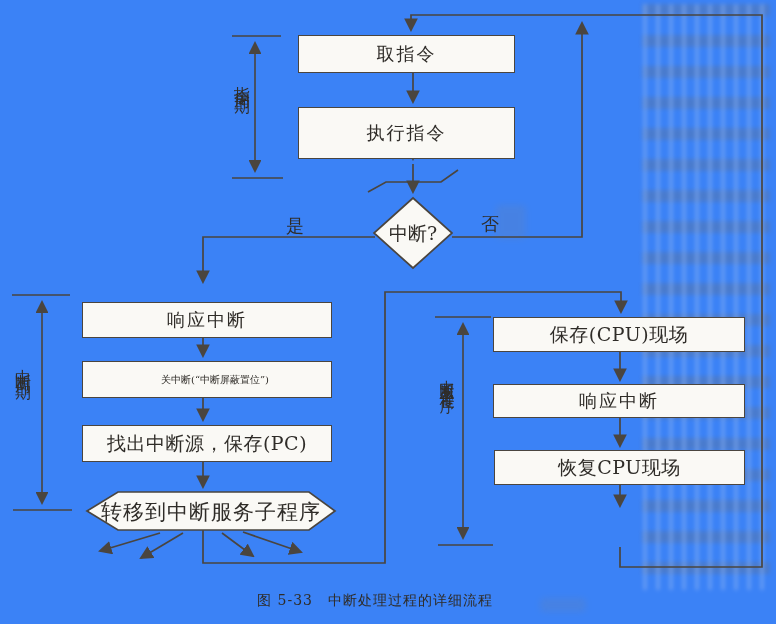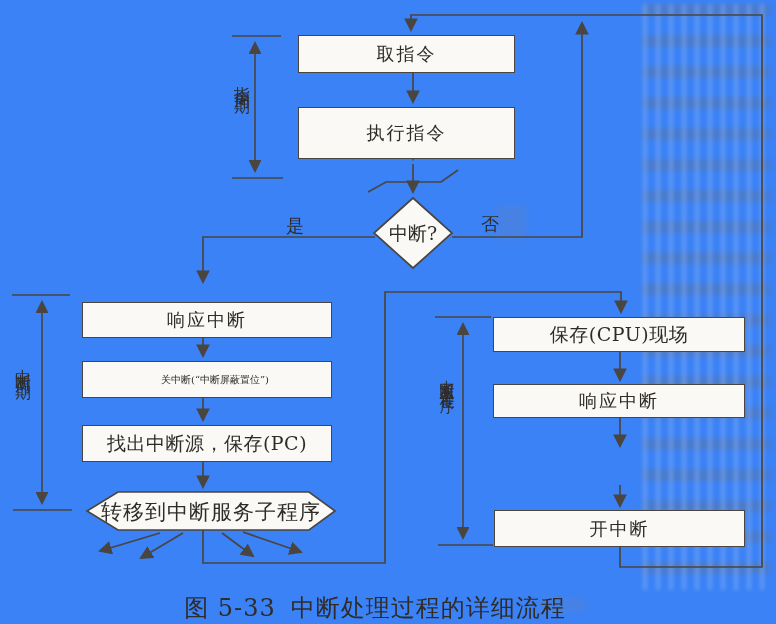--- a/index.html
+++ b/index.html
@@ -30,21 +30,21 @@
   .shape-label { position:absolute; display:flex; align-items:center; justify-content:center;
                  color:#2f2c28; white-space:nowrap; }
 
   .branch { position:absolute; font-size:18px; color:#2f2c28; }
 
   .vlabel { position:absolute; writing-mode:vertical-rl; text-orientation:upright;
             color:#2f2c28; white-space:nowrap; display:flex; align-items:center; }
 
   .caption { position:absolute; left:160px; top:592px; width:430px;
              display:flex; justify-content:center; gap:15px;
-             font-size:24px; color:#2f2c28; letter-spacing:1px; }
+             font-size:14px; color:#2f2c28; letter-spacing:1px; }
 </style>
 </head>
 <body>
 
 <div id="stage">
 
   <div class="bleed-col"></div>
   <div class="smudge" style="left:496px; top:205px; width:30px; height:34px;"></div>
   <div class="smudge" style="left:540px; top:598px; width:46px; height:14px;"></div>
 
@@ -106,21 +106,21 @@
 
   <div class="box" style="left:298px; top:35px;  width:217px; height:38px;">取指令</div>
   <div class="box" style="left:298px; top:107px; width:217px; height:52px;">执行指令</div>
 
   <div class="box" style="left:82px; top:287px; width:250px; height:36px;margin-top:15px;">响应中断</div>
   <div class="box tight" style="left:82px; top:361px; width:250px; height:37px;">关中断(“中断屏蔽置位”)</div>
   <div class="box mid" style="left:82px; top:425px; width:250px; height:37px;">找出中断源，保存(PC)</div>
 
   <div class="box mid" style="left:493px; top:317px; width:252px; height:35px;">保存(CPU)现场</div>
   <div class="box" style="left:493px; top:384px; width:252px; height:34px;">响应中断</div>
-  <div class="box" style="left:494px; top:510px; width:251px; height:37px;">开中断</div>
+  <div class="box mid" style="left:494px; top:450px; width:251px; height:35px;">恢复CPU现场</div>
 
   <div class="shape-label" style="left:374px; top:221px; width:78px; height:25px; font-size:19px;">中断?</div>
   <div class="shape-label" style="left:88px; top:498px; width:246px; height:27px; font-size:21px; letter-spacing:1px;">转移到中断服务子程序</div>
 
   <div class="branch" style="left:286px; top:214px;">是</div>
   <div class="branch" style="left:481px; top:212px;">否</div>
 
   <div class="vlabel" style="left:231px; top:73px;  height:88px;  font-size:16px; letter-spacing:4px;">指令周期</div>
   <div class="vlabel" style="left:12px;  top:356px; height:92px;  font-size:16px; letter-spacing:5px;">中断周期</div>
   <div class="vlabel" style="left:437px; top:368px; height:132px; font-size:15px; letter-spacing:3px;">中断服务子程序</div>

